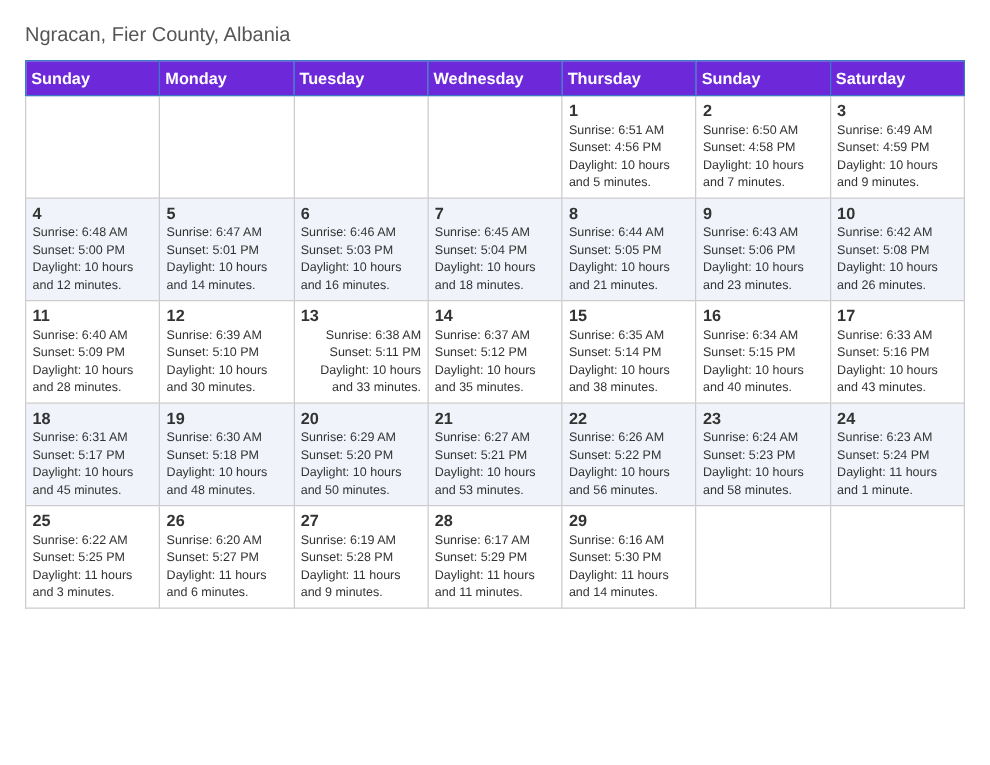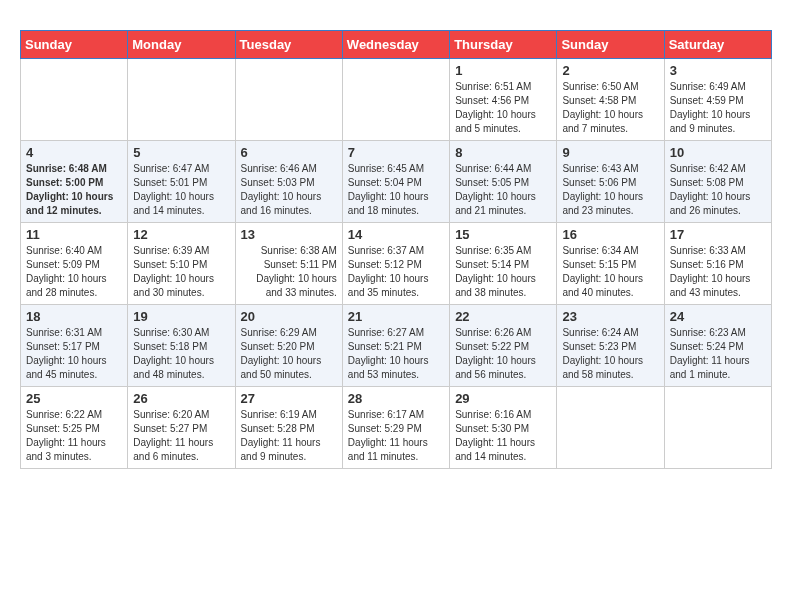--- a/index.html
+++ b/index.html
@@ -42,21 +42,21 @@
     .subtitle {
       font-size: 16px;
       color: #555;
     }
     .calendar {
       width: 100%;
       border-collapse: collapse;
       font-size: 11px;
     }
     .calendar thead th {
-      background-color: #ef4444;
+      background-color: #6d28d9;
       color: #fff;
       padding: 6px 4px;
       text-align: left;
       font-size: 13px;
       font-weight: bold;
       border: 1px solid #3a7bc8;
     }
     .calendar tbody td {
       border: 1px solid #ccc;
       vertical-align: top;
@@ -83,20 +83,21 @@
     }
     tbody tr:nth-child(even) td {
       background-color: #f0f4fa;
     }
   </style>
 </head>
 <body>
 
 <div class="header-section">
   <div class="title-section">
+    <div class="subtitle">Ngracan, Fier County, Albania</div>
   </div>
 </div>
 
 <table class="calendar">
   <thead>
     <tr id="header-row">
         <th>Sunday</th>
         <th>Monday</th>
         <th>Tuesday</th>
         <th>Wednesday</th>
@@ -129,21 +130,21 @@
           <div class="day-number">3</div>
           <div class="day-info" style="white-space: pre-line;">Sunrise: 6:49 AM
 Sunset: 4:59 PM
 Daylight: 10 hours
 and 9 minutes.</div>
         </td>
       </tr>
       <tr>
         <td>
           <div class="day-number">4</div>
-          <div class="day-info" style="white-space: pre-line; font-weight: bold;">Sunrise: 6:48 AM
+          <div class="day-info" style="white-space: pre-line;">Sunrise: 6:48 AM
 Sunset: 5:00 PM
 Daylight: 10 hours
 and 12 minutes.</div>
         </td>
         <td>
           <div class="day-number">5</div>
           <div class="day-info" style="white-space: pre-line;">Sunrise: 6:47 AM
 Sunset: 5:01 PM
 Daylight: 10 hours
 and 14 minutes.</div>

